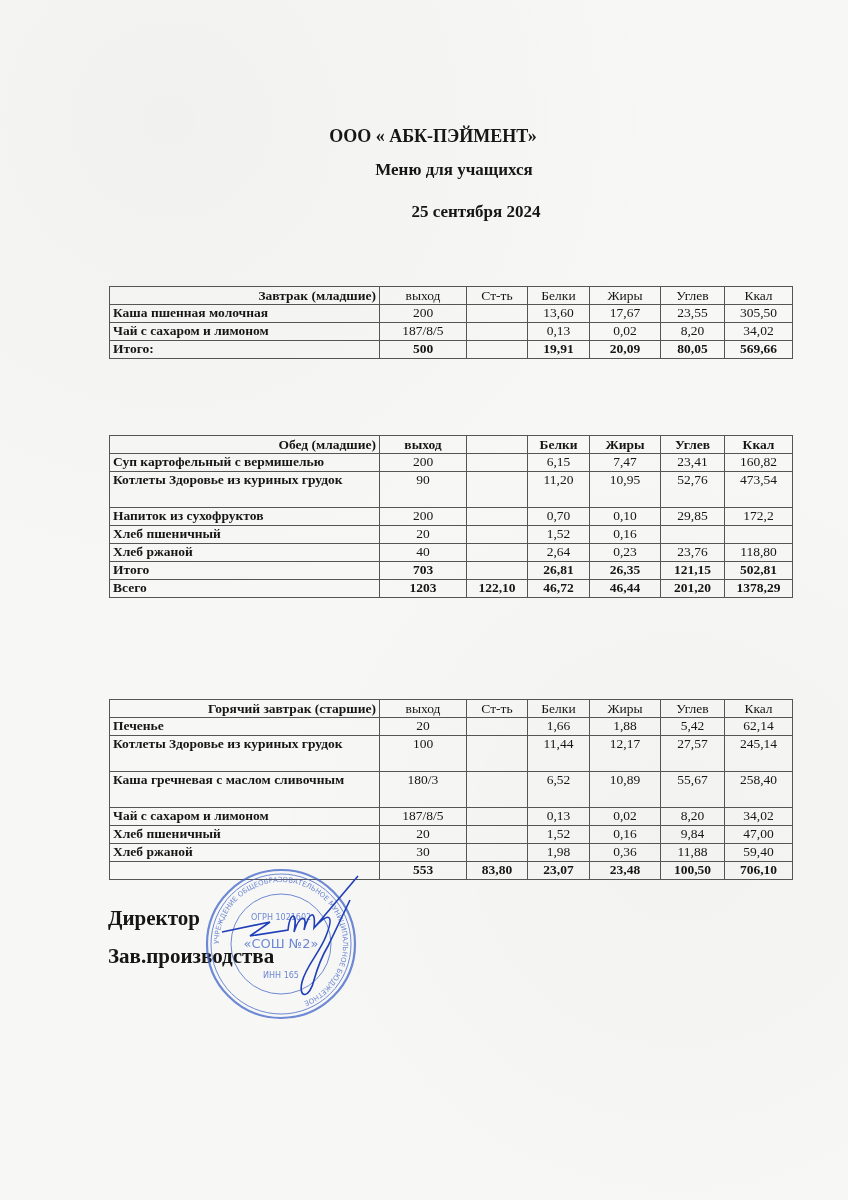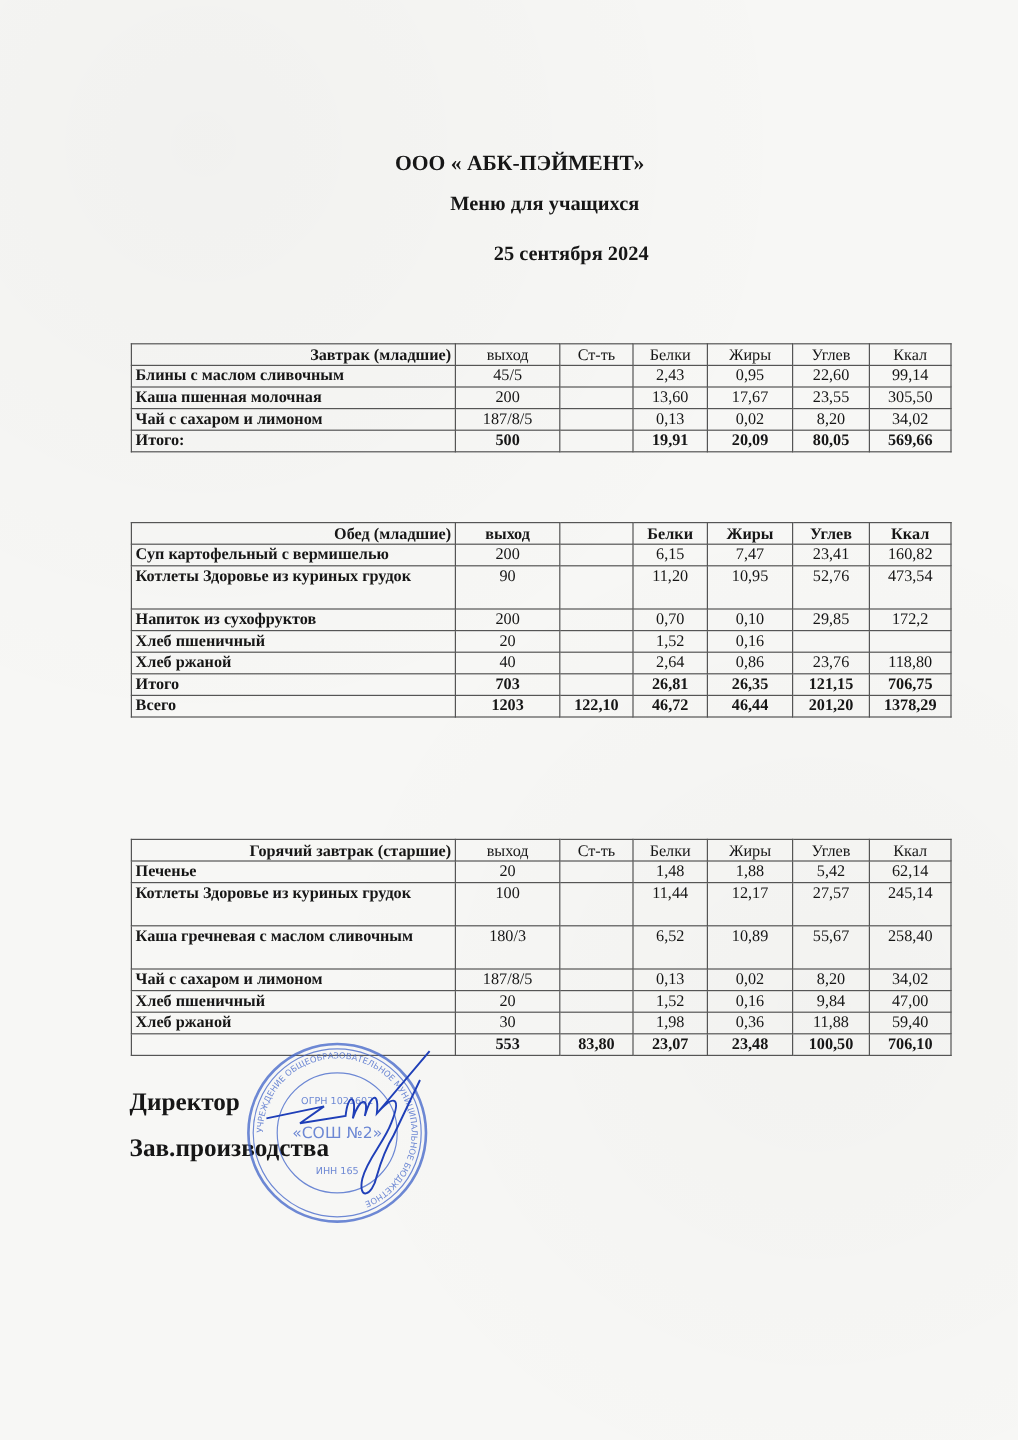--- a/index.html
+++ b/index.html
@@ -85,29 +85,20 @@
       <tr class="head">
         <td class="name" style="font-weight: bold;">Завтрак (младшие)</td>
         <td class="num">выход</td>
         <td class="num">Ст-ть</td>
         <td class="num">Белки</td>
         <td class="num">Жиры</td>
         <td class="num">Углев</td>
         <td class="num">Ккал</td>
       </tr>
       <tr>
-        <td class="name">Блины с маслом сливочным</td>
-        <td class="num">45/5</td>
-        <td class="num"></td>
-        <td class="num">2,43</td>
-        <td class="num">0,95</td>
-        <td class="num">22,60</td>
-        <td class="num">99,14</td>
-      </tr>
-      <tr>
         <td class="name">Каша пшенная молочная</td>
         <td class="num">200</td>
         <td class="num"></td>
         <td class="num">13,60</td>
         <td class="num">17,67</td>
         <td class="num">23,55</td>
         <td class="num">305,50</td>
       </tr>
       <tr>
         <td class="name">Чай с сахаром и лимоном</td>
@@ -184,32 +175,32 @@
         <td class="num">1,52</td>
         <td class="num">0,16</td>
         <td class="num"></td>
         <td class="num"></td>
       </tr>
       <tr>
         <td class="name">Хлеб ржаной</td>
         <td class="num">40</td>
         <td class="num"></td>
         <td class="num">2,64</td>
-        <td class="num">0,86</td>
+        <td class="num">0,23</td>
         <td class="num">23,76</td>
         <td class="num">118,80</td>
       </tr>
       <tr class="total">
         <td class="name">Итого</td>
         <td class="num">703</td>
         <td class="num"></td>
         <td class="num">26,81</td>
         <td class="num">26,35</td>
         <td class="num">121,15</td>
-        <td class="num">706,75</td>
+        <td class="num">502,81</td>
       </tr>
       <tr class="total">
         <td class="name">Всего</td>
         <td class="num">1203</td>
         <td class="num">122,10</td>
         <td class="num">46,72</td>
         <td class="num">46,44</td>
         <td class="num">201,20</td>
         <td class="num">1378,29</td>
       </tr>
@@ -233,21 +224,21 @@
         <td class="num">Ст-ть</td>
         <td class="num">Белки</td>
         <td class="num">Жиры</td>
         <td class="num">Углев</td>
         <td class="num">Ккал</td>
       </tr>
       <tr>
         <td class="name">Печенье</td>
         <td class="num">20</td>
         <td class="num"></td>
-        <td class="num">1,48</td>
+        <td class="num">1,66</td>
         <td class="num">1,88</td>
         <td class="num">5,42</td>
         <td class="num">62,14</td>
       </tr>
       <tr class="tall">
         <td class="name">Котлеты Здоровье из куриных грудок</td>
         <td class="num">100</td>
         <td class="num"></td>
         <td class="num">11,44</td>
         <td class="num">12,17</td>

